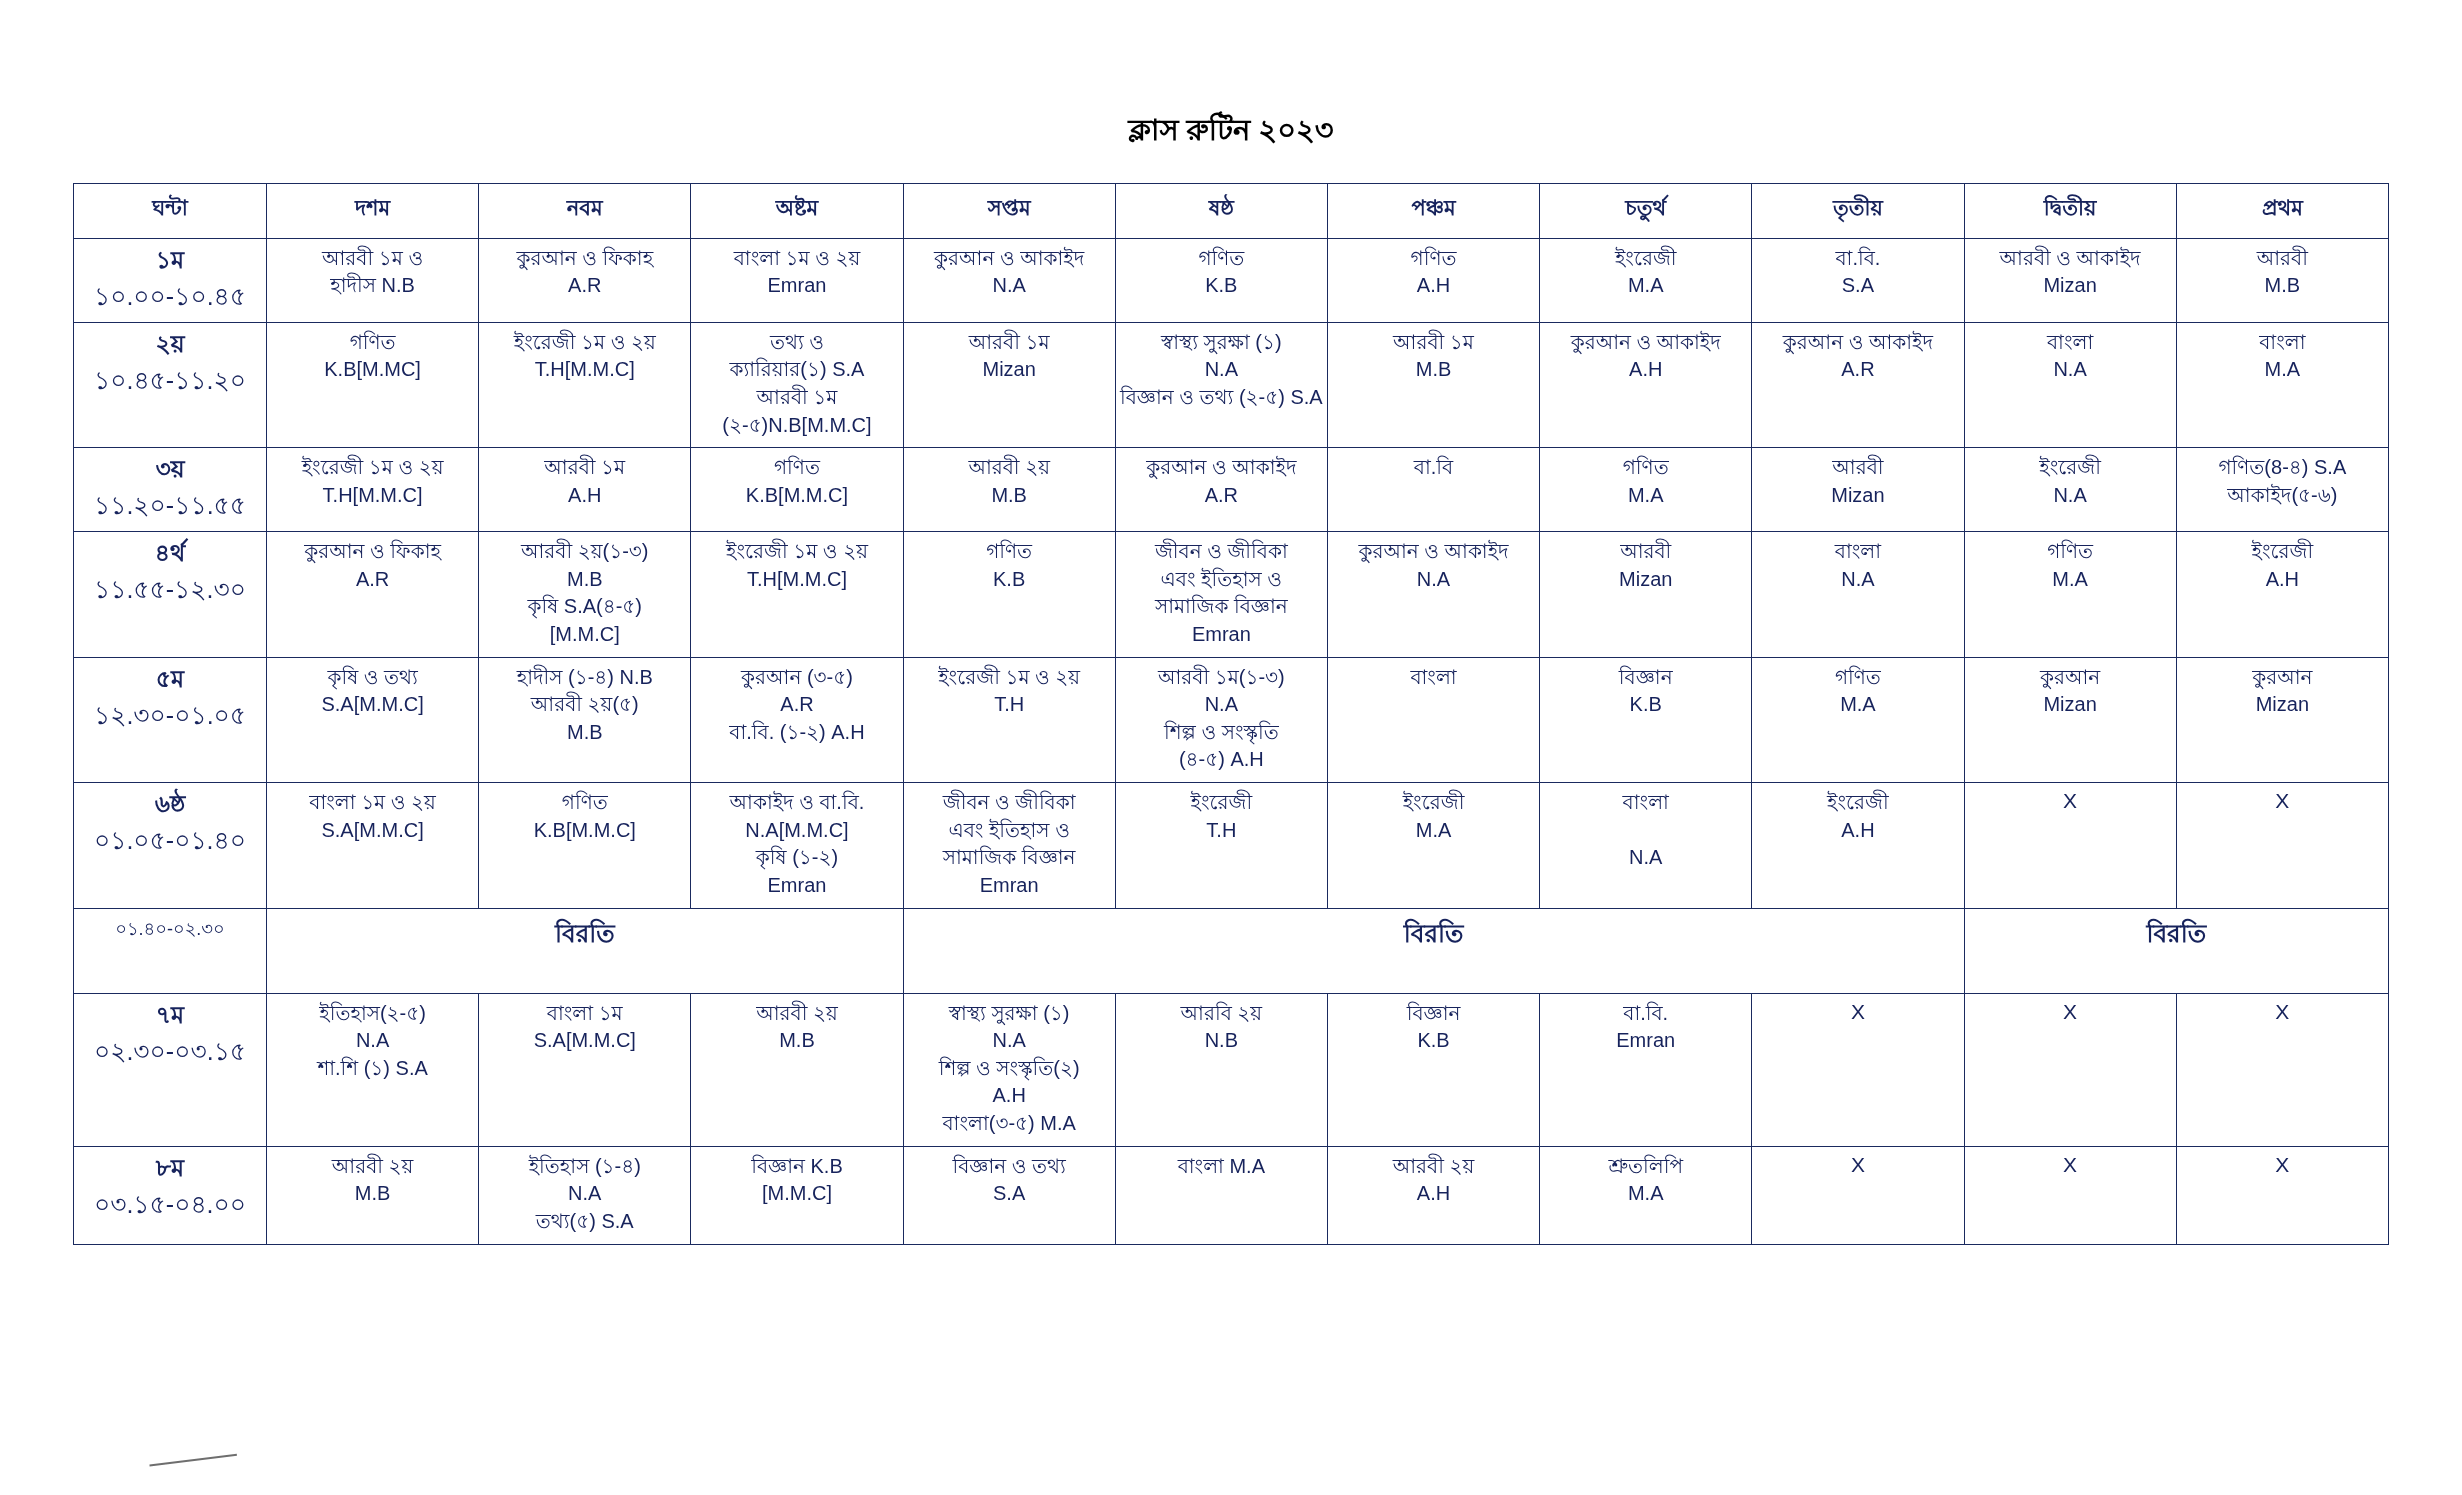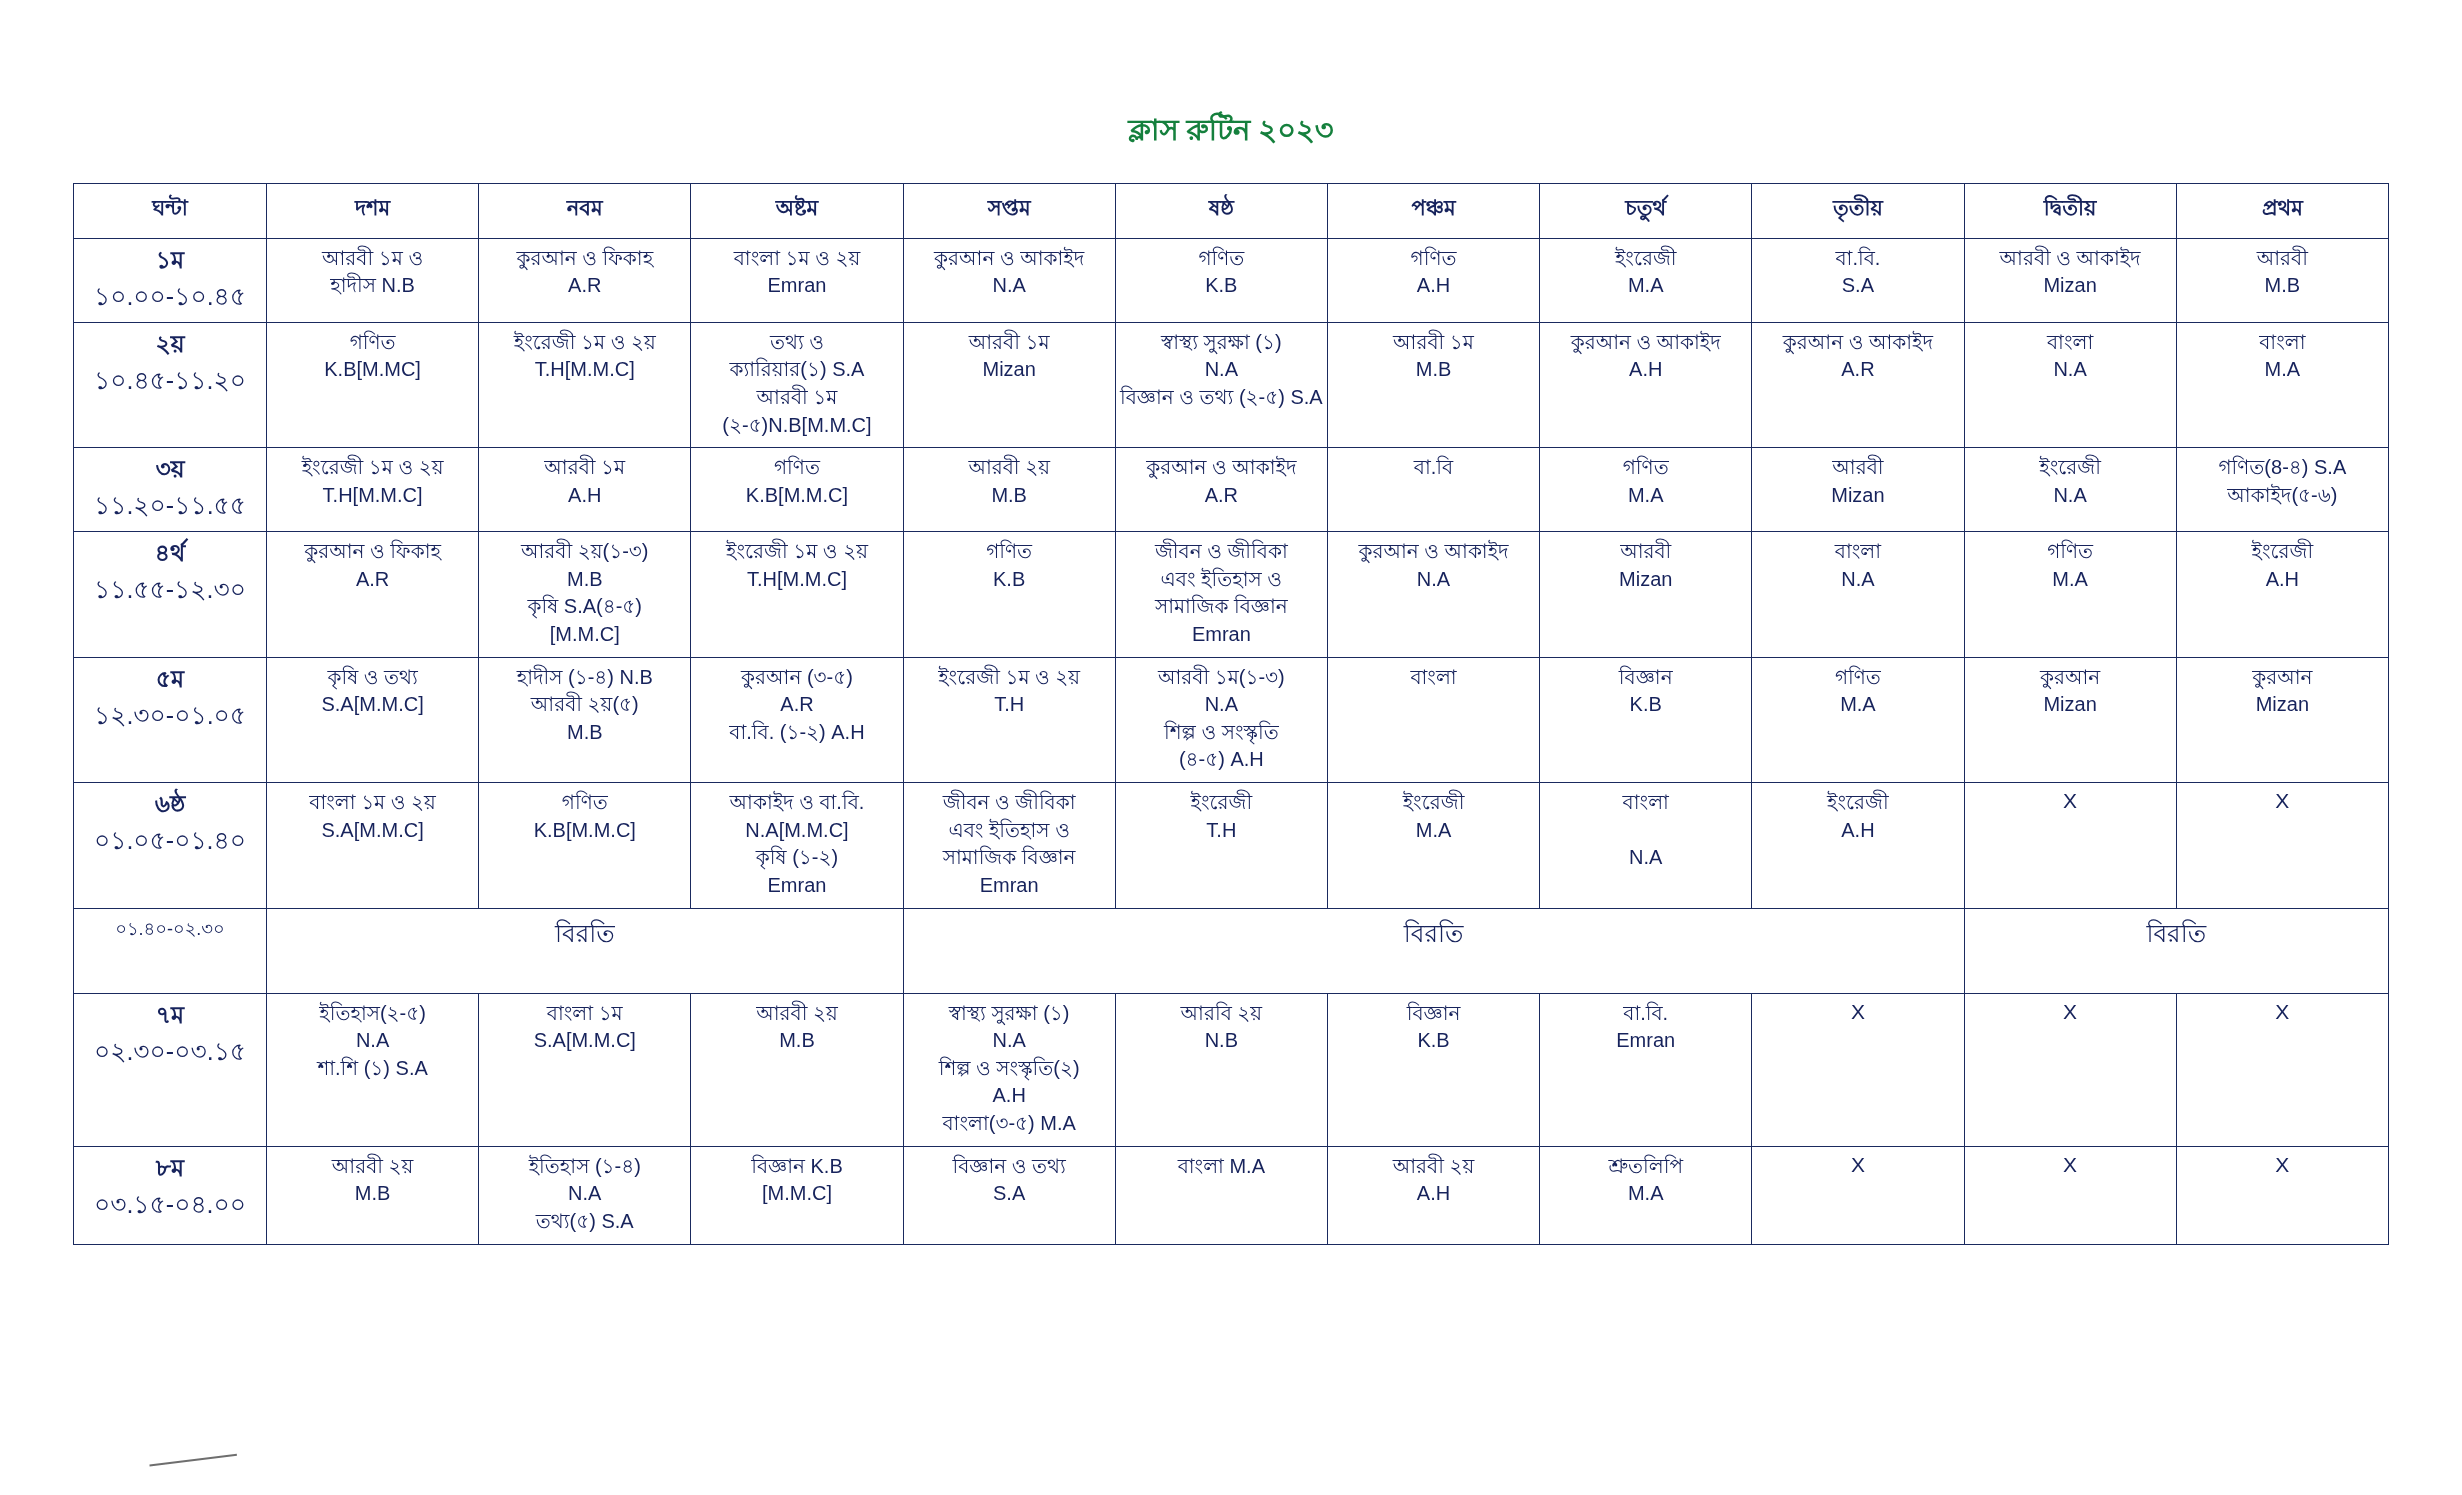--- a/index.html
+++ b/index.html
@@ -29,21 +29,21 @@
     font-size: 36px;
     font-weight: bold;
     letter-spacing: 0.3px;
     color: #17235c;
     line-height: 1.1;
   }
   .doc-subtitle {
     font-size: 29px;
     font-weight: bold;
     margin-top: 19px;
-    color: #15803d;
+    color: #000000;
   }
   .table-wrap {
     margin: 27px auto 0 auto;
     width: 2316px;
   }
   table.routine {
     border-collapse: collapse;
     width: 100%;
     table-layout: fixed;
   }
@@ -85,21 +85,21 @@
   td.subject-cell .ln {
     display: block;
     white-space: normal;
   }
   td.mark-cell {
     font-size: 21px;
     vertical-align: middle;
   }
   .break-label {
     font-size: 24.6px;
-    font-weight: normal;
+    font-weight: bold;
     text-align: center;
     vertical-align: top;
     padding-top: 5.9px;
   }
   .break-time {
     font-size: 18px;
     text-align: center;
     vertical-align: bottom;
     padding-bottom: 9.4px;
   }

